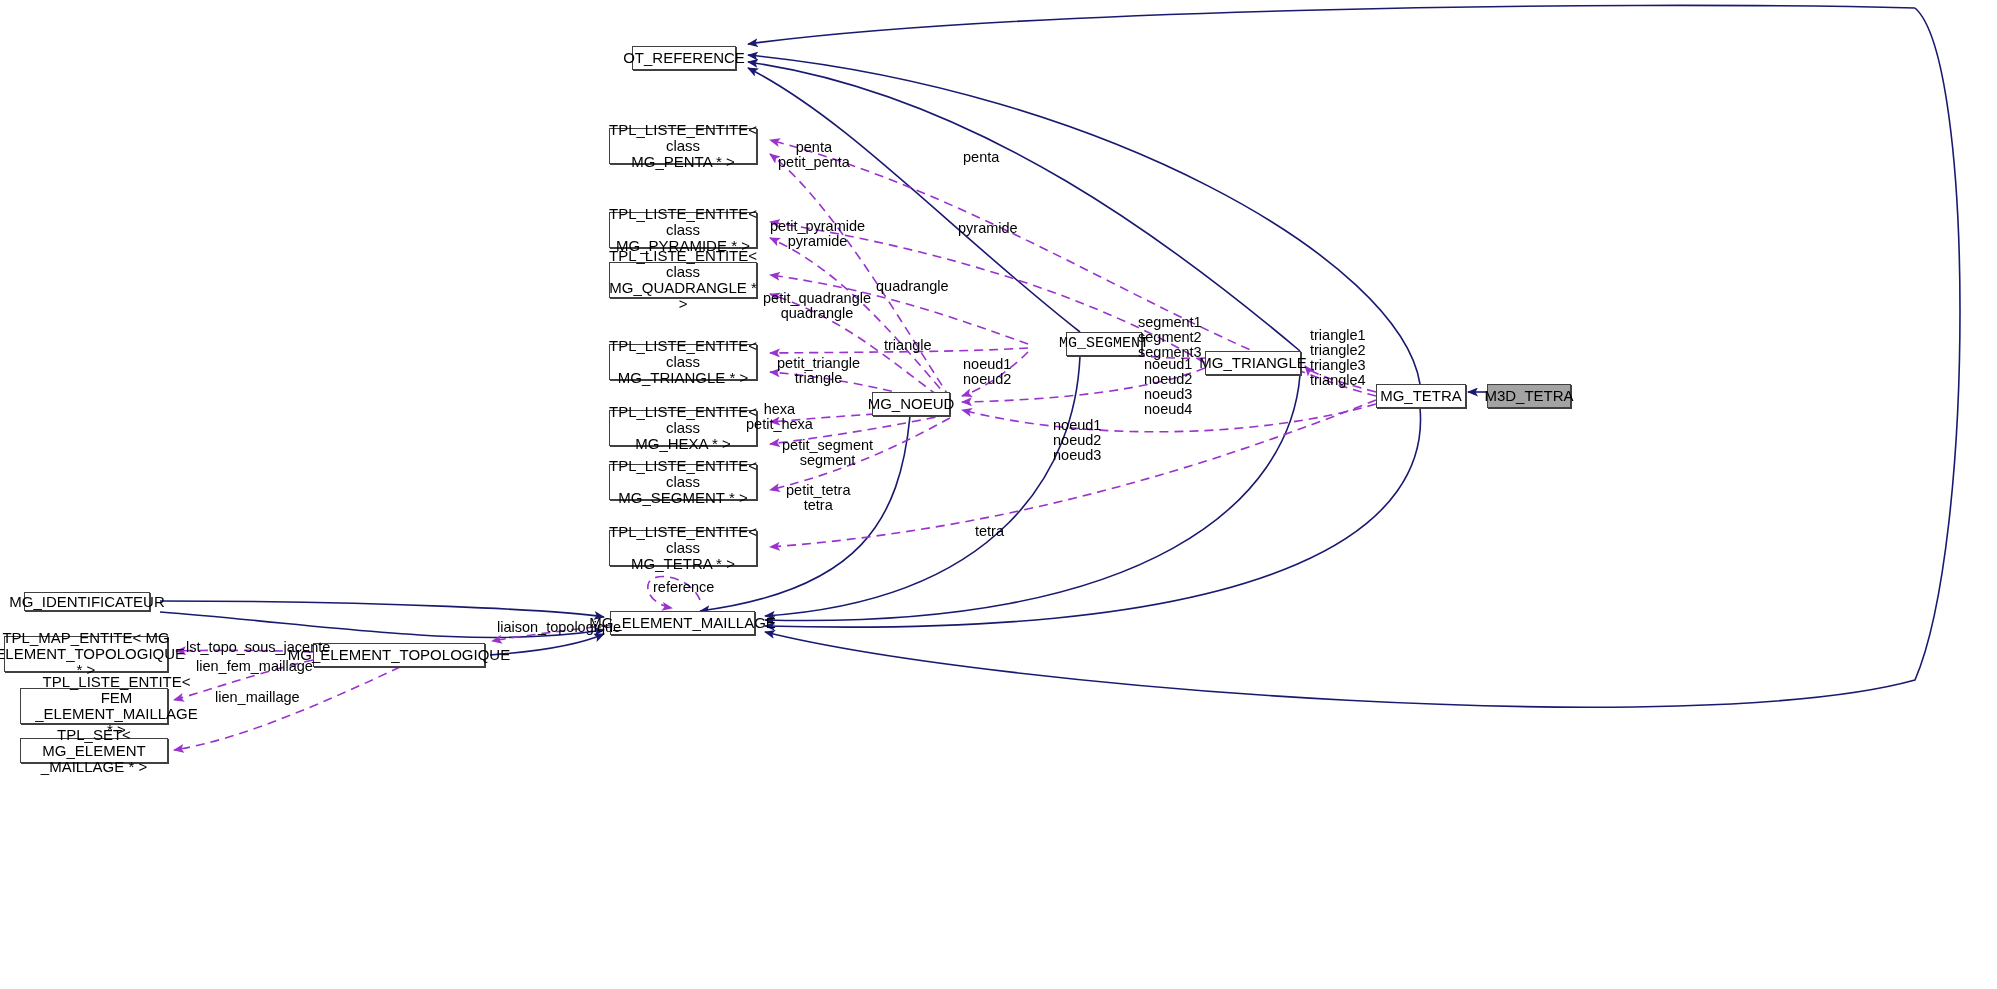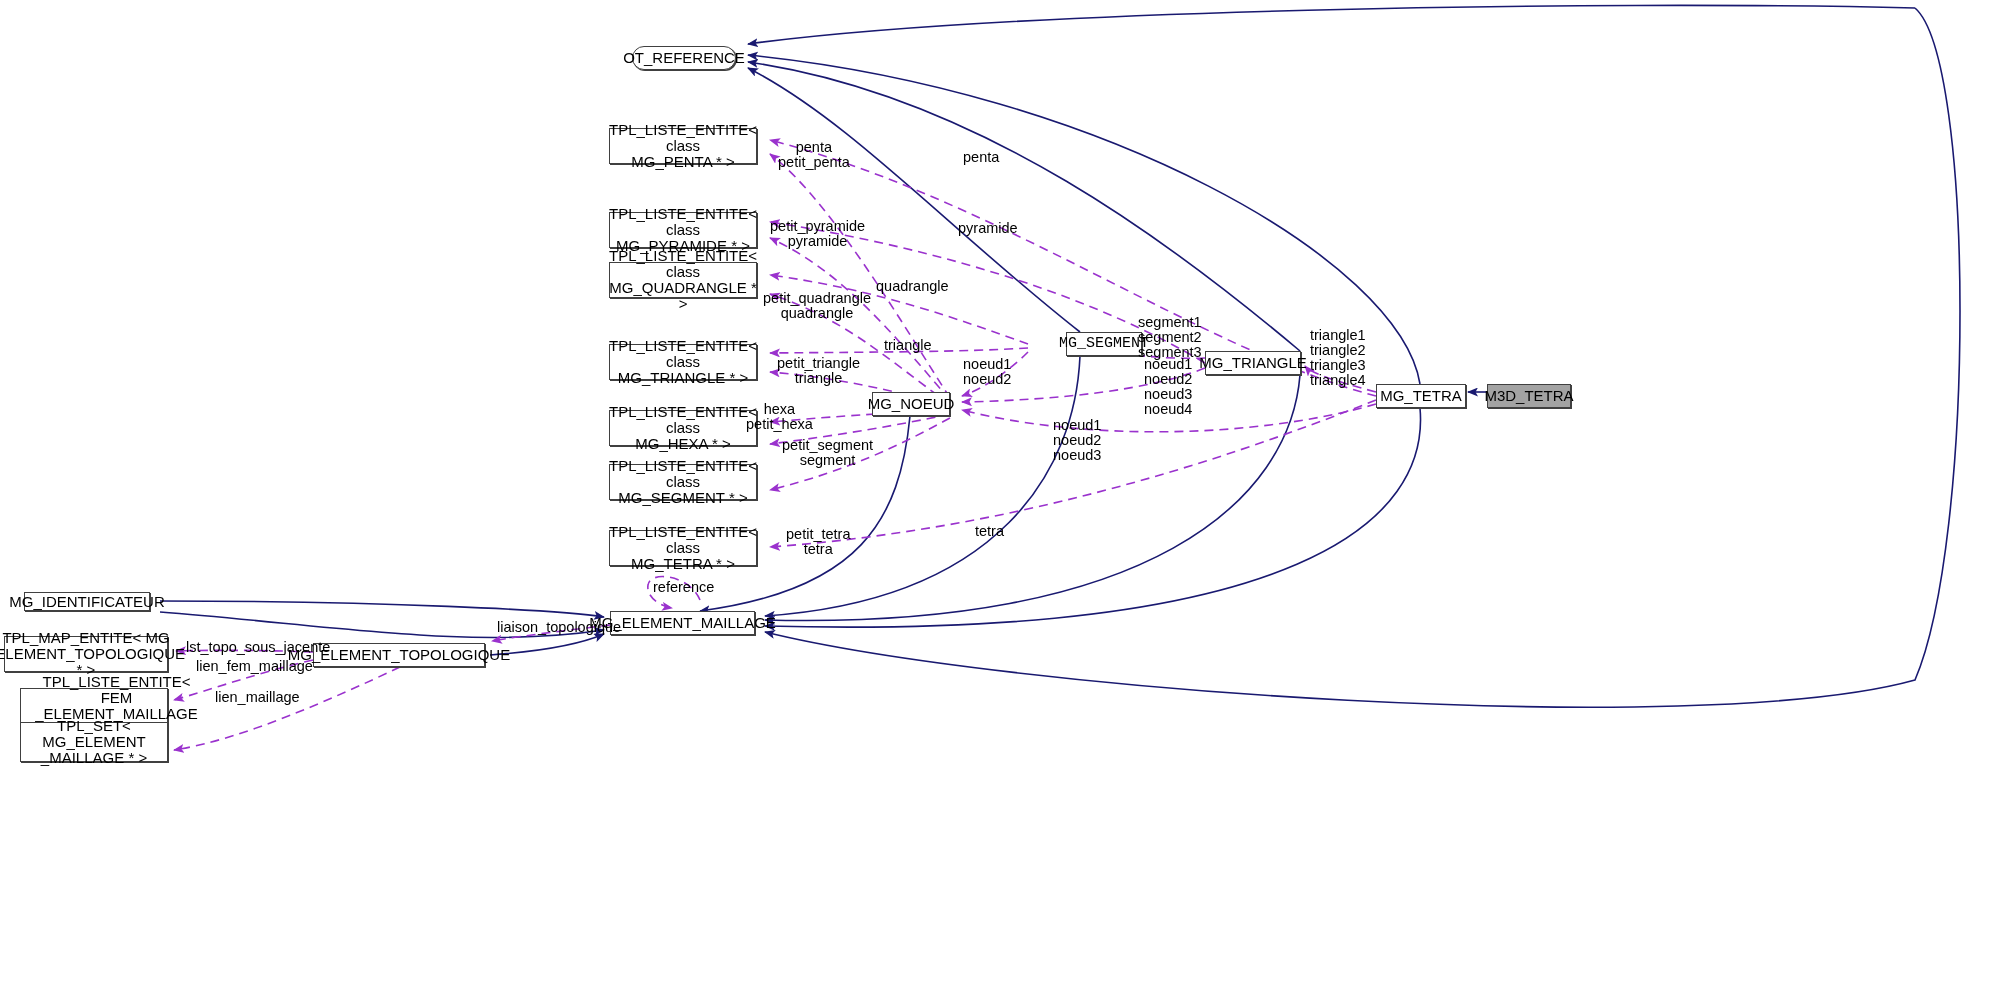--- a/index.html
+++ b/index.html
@@ -103,21 +103,21 @@
       <path d="M1028,352 C1010,370 985,388 962,396"></path>
       <path d="M700,600 C690,575 650,570 648,585 C646,597 660,606 672,608"></path>
       <path d="M610,625 C570,630 520,636 492,641"></path>
       <path d="M313,652 C260,650 210,650 176,651"></path>
       <path d="M313,660 C260,672 210,690 174,700"></path>
       <path d="M400,667 C330,700 240,740 174,750"></path>
     </g>
   </svg>
 
   <div>
-      <div class="node" style="left: 632px; top: 46px; width: 104px; height: 24px; border-radius: 12px;">OT_REFERENCE</div>
+      <div class="node" style="left: 632px; top: 46px; width: 104px; height: 24px;">OT_REFERENCE</div>
       <div class="node" style="left: 609px; top: 128px; width: 148px; height: 36px;">TPL_LISTE_ENTITE&lt; class
 MG_PENTA * &gt;</div>
       <div class="node" style="left: 609px; top: 212px; width: 148px; height: 36px;">TPL_LISTE_ENTITE&lt; class
 MG_PYRAMIDE * &gt;</div>
       <div class="node" style="left: 609px; top: 262px; width: 148px; height: 36px;">TPL_LISTE_ENTITE&lt; class
 MG_QUADRANGLE * &gt;</div>
       <div class="node" style="left: 609px; top: 344px; width: 148px; height: 36px;">TPL_LISTE_ENTITE&lt; class
 MG_TRIANGLE * &gt;</div>
       <div class="node" style="left: 609px; top: 410px; width: 148px; height: 36px;">TPL_LISTE_ENTITE&lt; class
 MG_HEXA * &gt;</div>
@@ -130,21 +130,21 @@
       <div class="node" style="left: 1205px; top: 351px; width: 96px; height: 24px;">MG_TRIANGLE</div>
       <div class="node" style="left: 1376px; top: 384px; width: 90px; height: 24px;">MG_TETRA</div>
       <div class="node highlight" style="left: 1487px; top: 384px; width: 84px; height: 24px;">M3D_TETRA</div>
       <div class="node" style="left: 24px; top: 592px; width: 126px; height: 19px; text-align: right;">MG_IDENTIFICATEUR</div>
       <div class="node" style="left: 610px; top: 611px; width: 145px; height: 24px;">MG_ELEMENT_MAILLAGE</div>
       <div class="node" style="left: 313px; top: 643px; width: 172px; height: 24px;">MG_ELEMENT_TOPOLOGIQUE</div>
       <div class="node" style="left: 4px; top: 636px; width: 164px; height: 36px;">TPL_MAP_ENTITE&lt; MG
 _ELEMENT_TOPOLOGIQUE * &gt;</div>
       <div class="node" style="left: 20px; top: 688px; width: 148px; height: 36px; padding-left: 48px;">TPL_LISTE_ENTITE&lt; FEM
 _ELEMENT_MAILLAGE * &gt;</div>
-      <div class="node" style="left: 20px; top: 722px; width: 148px; height: 40px;">TPL_SET&lt; MG_ELEMENT
+      <div class="node" style="left: 20px; top: 738px; width: 148px; height: 25px;">TPL_SET&lt; MG_ELEMENT
 _MAILLAGE * &gt;</div>
     </div>
   <div>
       <div class="elabel" style="left: 778px; top: 140px;">penta
 petit_penta</div>
       <div class="elabel" style="left: 963px; top: 150px;">penta</div>
       <div class="elabel" style="left: 770px; top: 219px;">petit_pyramide
 pyramide</div>
       <div class="elabel" style="left: 958px; top: 221px;">pyramide</div>
       <div class="elabel" style="left: 876px; top: 279px;">quadrangle</div>
@@ -166,21 +166,21 @@
 triangle2
 triangle3
 triangle4</div>
       <div class="elabel" style="left: 746px; top: 402px;">hexa
 petit_hexa</div>
       <div class="elabel" style="left: 1053px; top: 418px;">noeud1
 noeud2
 noeud3</div>
       <div class="elabel" style="left: 774px; top: 438px; margin-left: 8px;">petit_segment
 segment</div>
-      <div class="elabel" style="left: 786px; top: 483px; margin-top: 44px;">petit_tetra
+      <div class="elabel" style="left: 786px; top: 483px;">petit_tetra
 tetra</div>
       <div class="elabel" style="left: 975px; top: 524px;">tetra</div>
       <div class="elabel" style="left: 653px; top: 580px;">reference</div>
       <div class="elabel" style="left: 497px; top: 620px;">liaison_topologique</div>
       <div class="elabel" style="left: 186px; top: 640px;">lst_topo_sous_jacente</div>
       <div class="elabel" style="left: 196px; top: 659px;">lien_fem_maillage</div>
       <div class="elabel" style="left: 215px; top: 690px;">lien_maillage</div>
     </div>
 
 </div>

